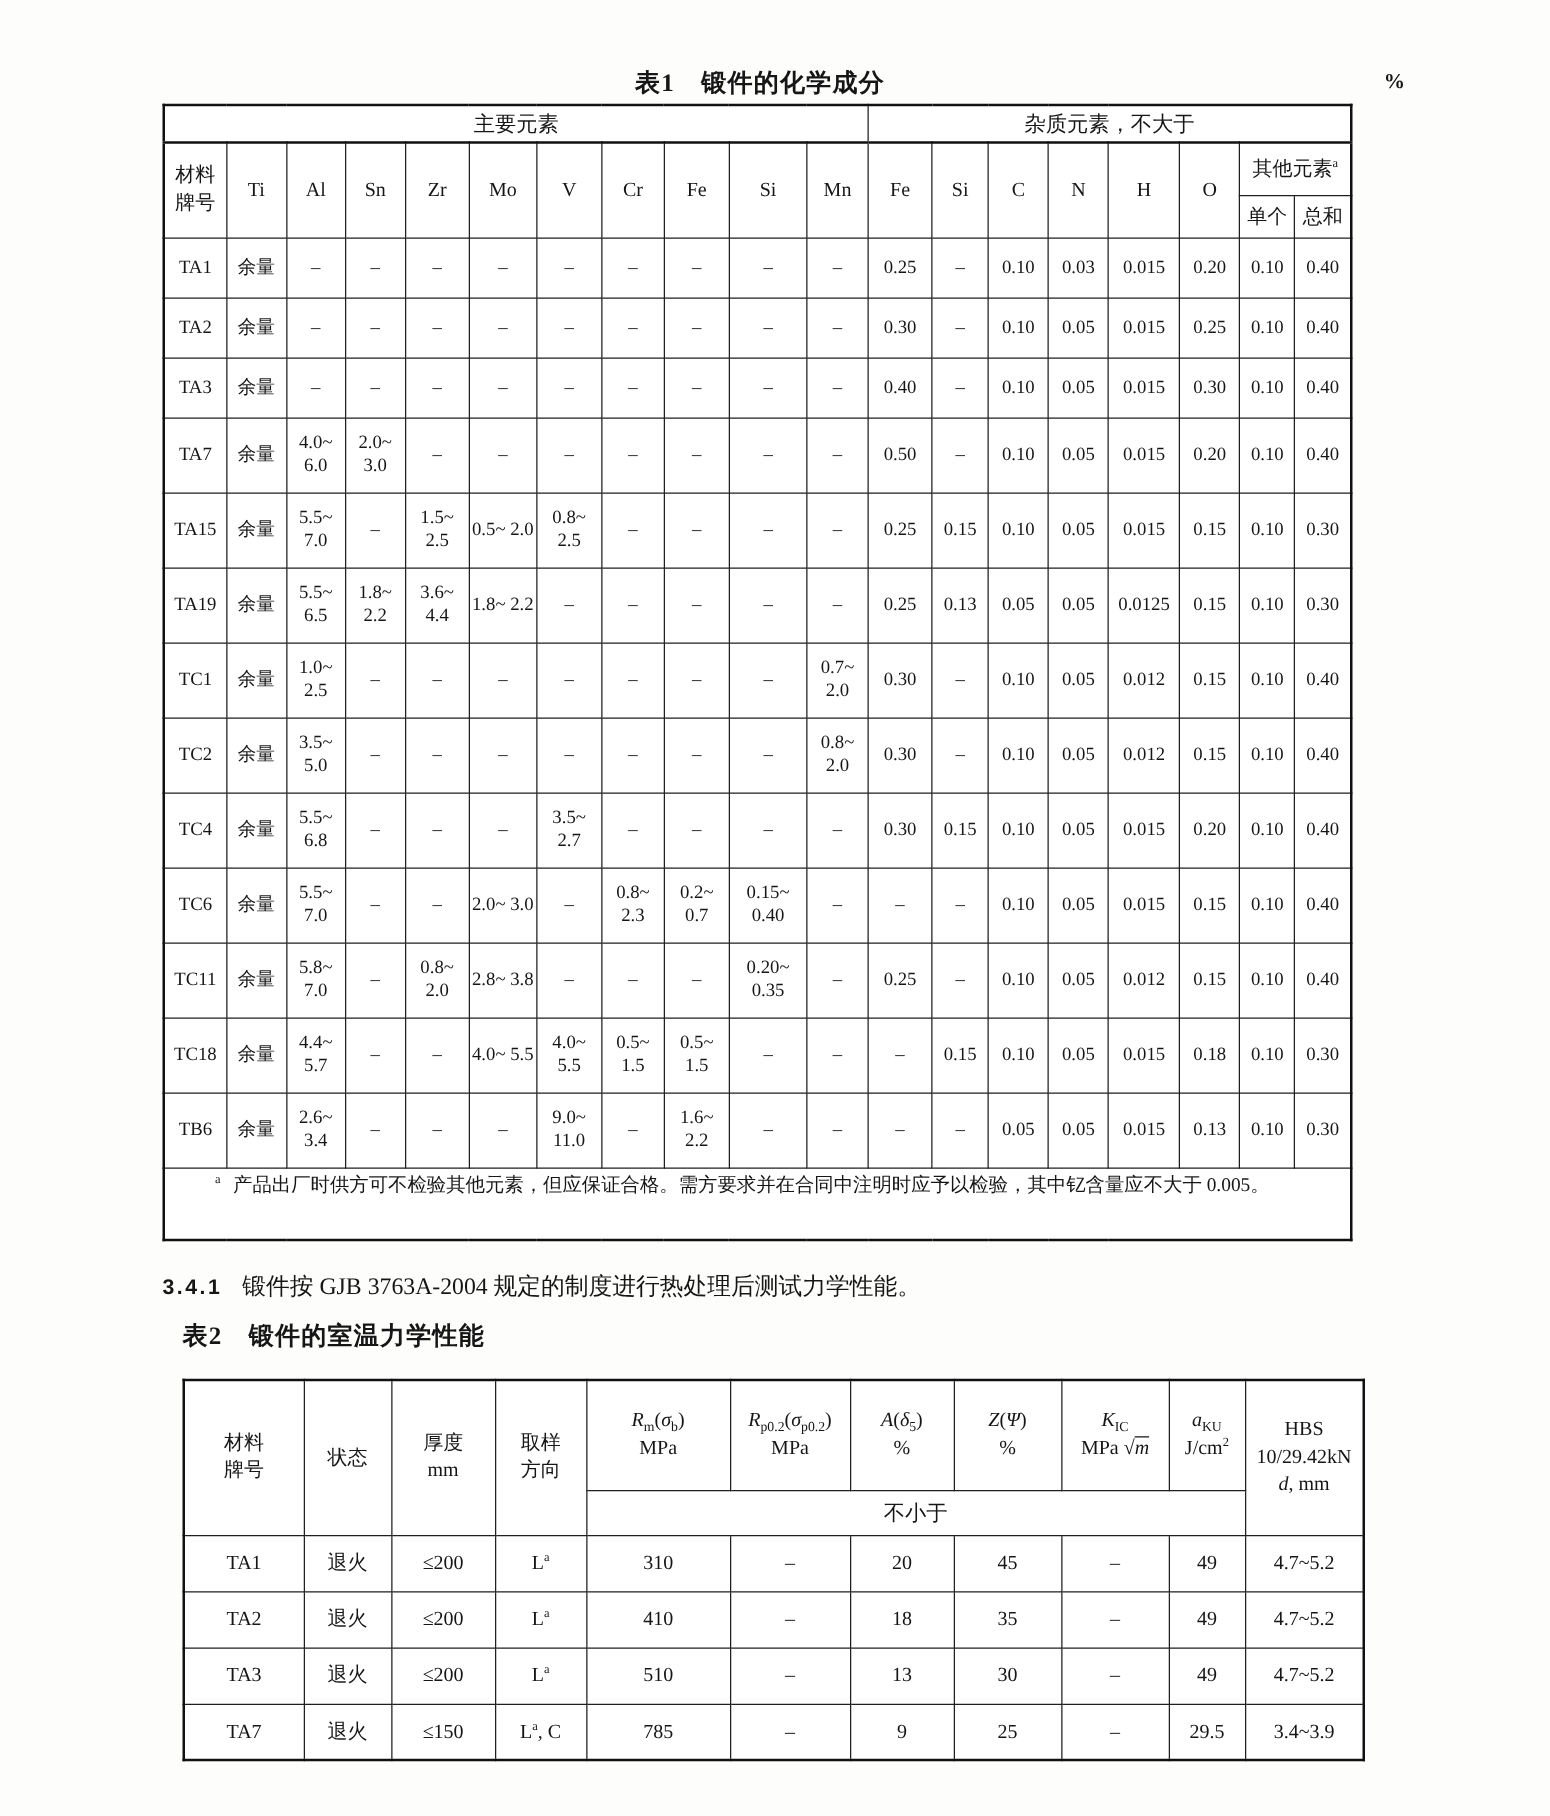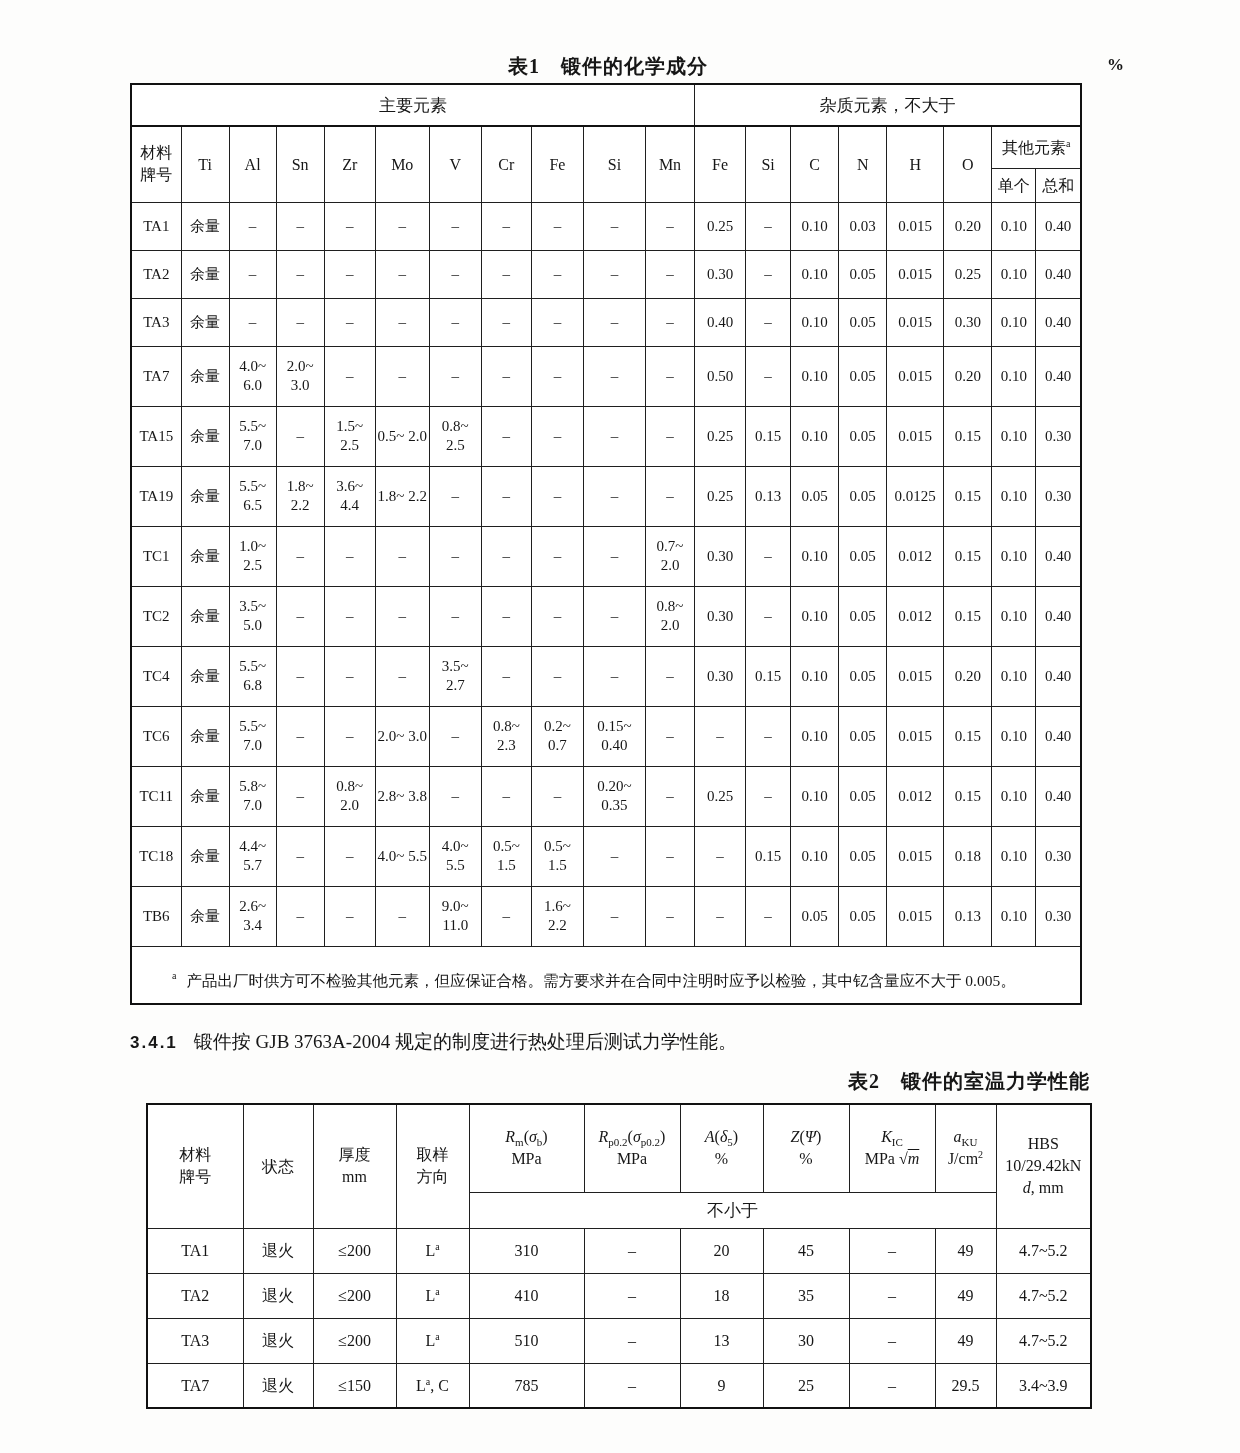--- a/index.html
+++ b/index.html
@@ -4,41 +4,41 @@
 <style>
   * { margin:0; padding:0; box-sizing:border-box; }
   html,body { width:1240px; height:1453px; background:#fdfdfc; overflow:hidden;
     font-family:"Liberation Serif","DejaVu Serif",serif; color:#161616; }
   .page { width:1240px; height:1453px; padding-top:8px; }
 
   
   .caption-row { position:relative; width:956px; margin-left:130px; height:30px;margin-top:45px; }
   .caption { text-align:center; font-weight:bold; font-size:20px; letter-spacing:1px; }
   .unit { position:absolute; right:-38px; top:2px; font-weight:bold; font-size:17px; }
-  .caption2 { width:944px; margin:14px 0 8px 146px; text-align:right;
+  .caption2 { width:944px; margin:14px 0 21px 146px; text-align:left;
     font-weight:bold; font-size:20px; letter-spacing:1px; }
 
   
   table { border-collapse:collapse; table-layout:fixed; background:#fff; }
   th, td { border:1.4px solid #1f1f1f; text-align:center; vertical-align:middle;
     line-height:19px; padding:2px 1px; }
   sup { font-size:10px; vertical-align:super; line-height:0; }
   sub { font-size:11px; vertical-align:sub; line-height:0; }
   .rad { text-decoration:overline; font-style:italic; }
 
   
   .t1 { width:952px; margin-left:130px; border:2.6px solid #111; font-size:15px; }
   .t1 thead th { font-size:16px; font-weight:normal; }
-  .t1 thead tr.groups th { height:42px; border-bottom:2.2px solid #111; font-size:17px; }
+  .t1 thead tr.groups th { height:30px; border-bottom:2.2px solid #111; font-size:17px; }
   .t1 thead tr.els th { height:42px; }
   .t1 thead tr.sub th { height:34px; }
   .t1 tbody tr { height:48px; }
   .t1 tbody tr.tall { height:60px; line-height:18px; }
   .t1 tfoot td { text-align:left; font-size:15.5px; line-height:24px;
-    padding:22px 14px 8px 40px; height:58px; vertical-align:top; }
+    padding:2px 14px 8px 40px; height:58px; vertical-align:top; }
   .t1 tfoot sup { margin-right:10px; }
 
   
   .t2 { width:944px; margin-left:146px; border:2.6px solid #111; font-size:16px; }
   .t2 thead th { font-weight:normal; font-size:16px; }
   .t2 thead tr.h1 th { height:88px;text-align:center; }
   .t2 thead tr.h2 th { height:36px; font-size:17px; }
   .t2 tbody tr { height:45px; }
   .t2 tbody td { white-space:nowrap; }
   .hline { display:block; line-height:22px; }

